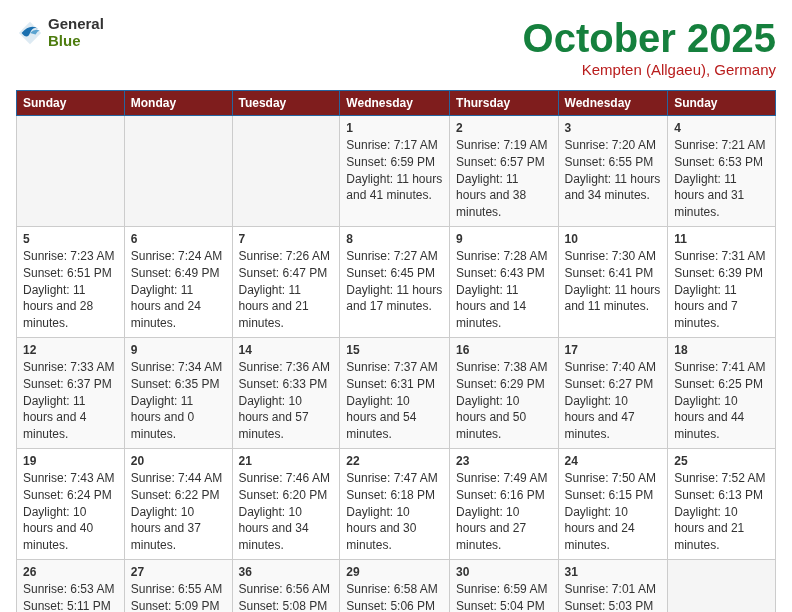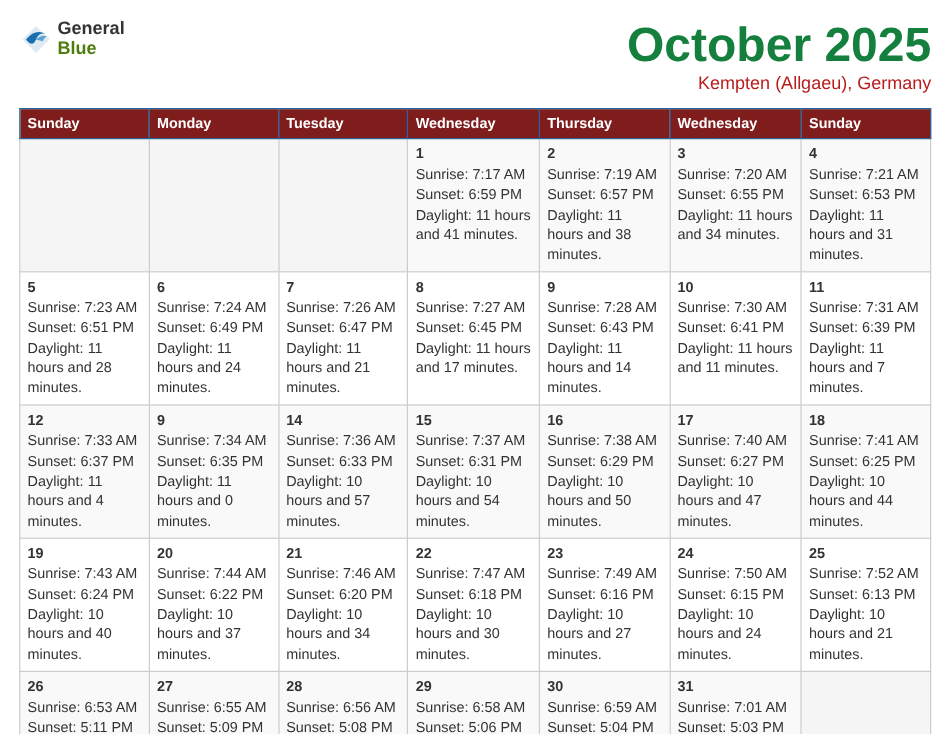--- a/index.html
+++ b/index.html
@@ -246,21 +246,21 @@
       <tr>
         <td>
           <span class="day-number">26</span>
           <div class="day-info">Sunrise: 6:53 AM<br>Sunset: 5:11 PM<br>Daylight: 10 hours and 17 minutes.</div>
         </td>
         <td>
           <span class="day-number">27</span>
           <div class="day-info">Sunrise: 6:55 AM<br>Sunset: 5:09 PM<br>Daylight: 10 hours and 14 minutes.</div>
         </td>
         <td>
-          <span class="day-number">28</span>
+          <span class="day-number">36</span>
           <div class="day-info">Sunrise: 6:56 AM<br>Sunset: 5:08 PM<br>Daylight: 10 hours and 11 minutes.</div>
         </td>
         <td>
           <span class="day-number">29</span>
           <div class="day-info">Sunrise: 6:58 AM<br>Sunset: 5:06 PM<br>Daylight: 10 hours and 8 minutes.</div>
         </td>
         <td>
           <span class="day-number">30</span>
           <div class="day-info">Sunrise: 6:59 AM<br>Sunset: 5:04 PM<br>Daylight: 10 hours and 5 minutes.</div>
         </td>

